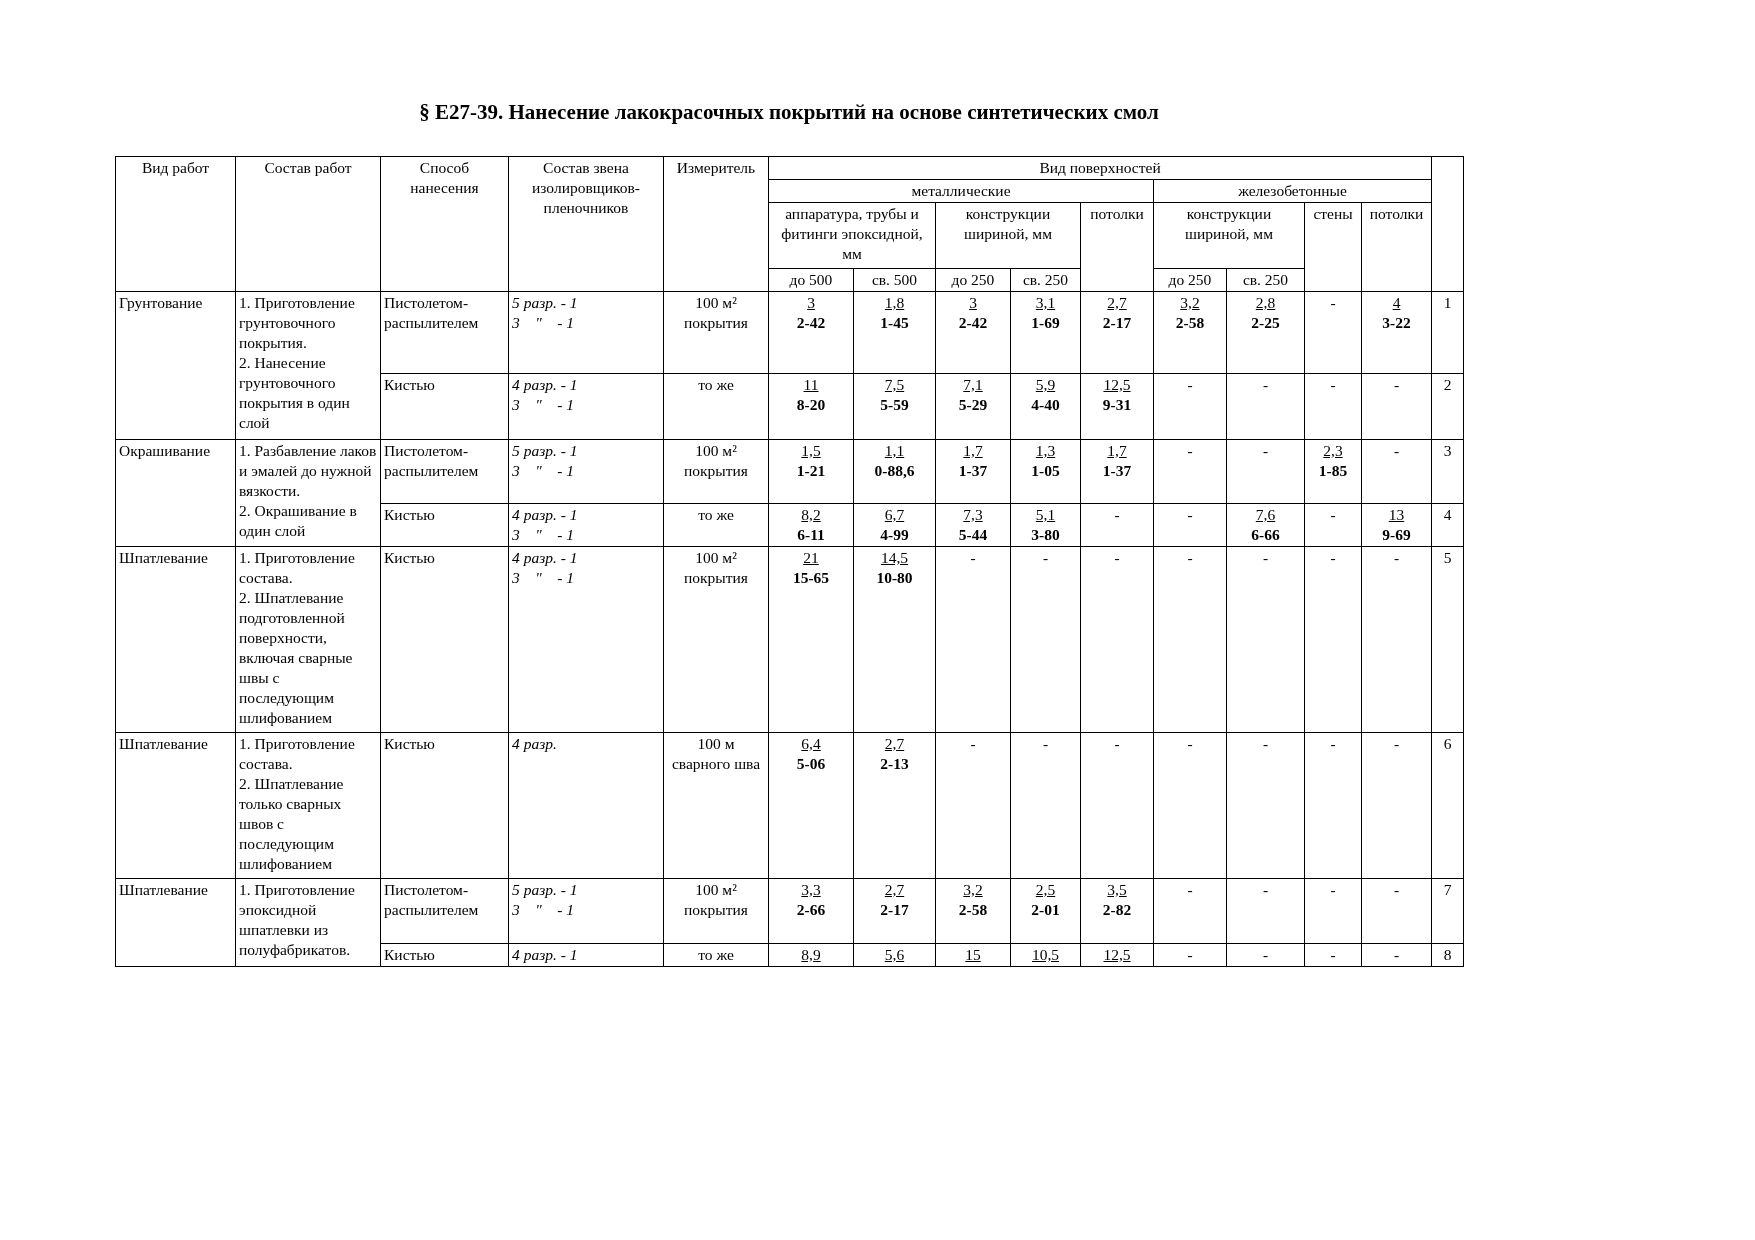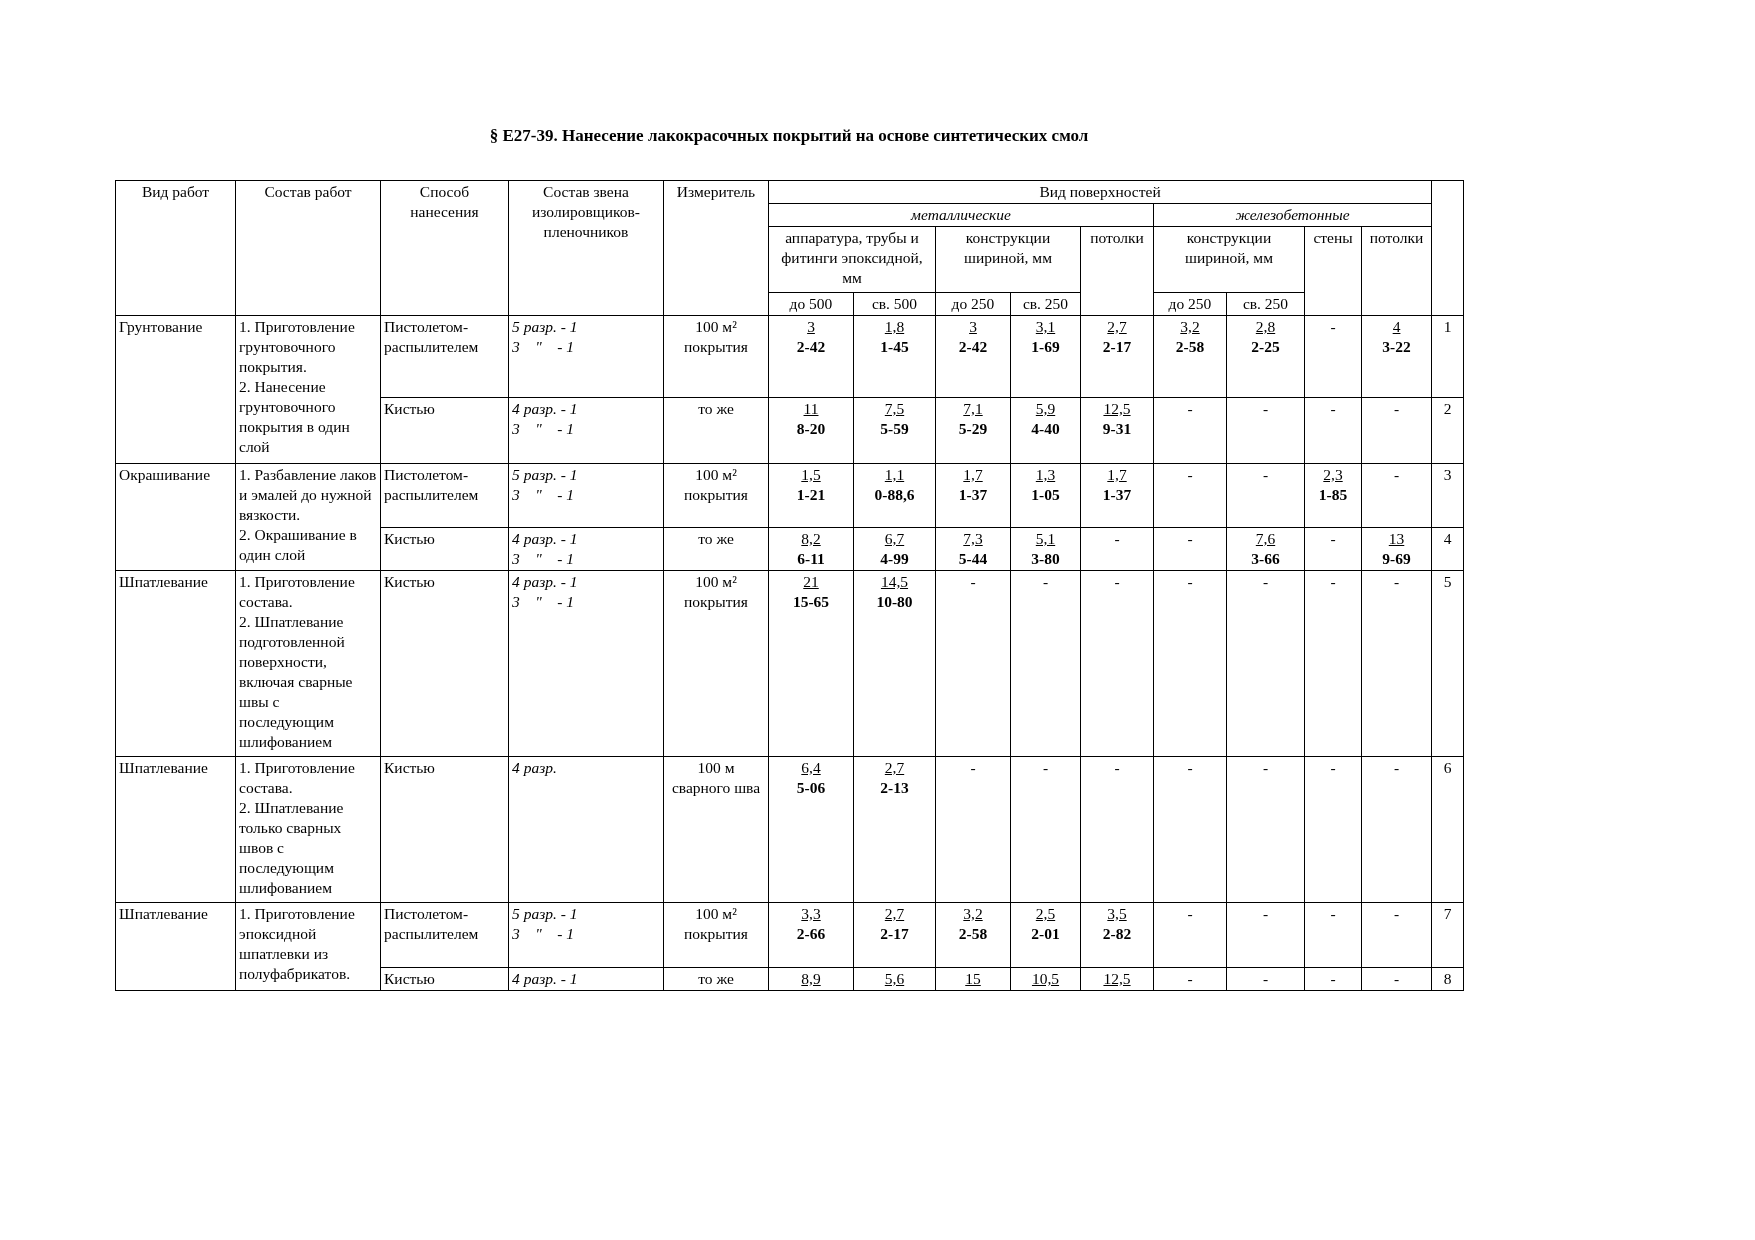--- a/index.html
+++ b/index.html
@@ -10,23 +10,22 @@
     background: #ffffff;
     color: #000;
     font-family: "Liberation Serif", serif;
     overflow: hidden;
   }
   .sheet { padding-top: 102px; }
   .titles { width: 1348px; margin-left: 115px; }
   .title {
     text-align: center;
     font-weight: bold;
-    font-size: 17px;
+    font-size: 21px;
     line-height: 20px;
-    margin-top: 24px;
   }
   .subtitle {
     text-align: center;
     font-weight: bold;
     font-size: 17px;
     line-height: 20px;
     margin-top: 22px;
   }
   table.norms {
     border-collapse: collapse;
@@ -48,21 +47,21 @@
   .wrap { white-space: pre-line; }
   td.zvena { font-style: italic; white-space: pre-wrap; }
   .zl { display: block; white-space: pre-wrap; }
   td.izm { text-align: center; white-space: pre-line; }
   td.val { text-align: center; }
   td.num { text-align: center; }
   .norm { display: block; text-decoration: underline; }
   .norm.dash { text-decoration: none; }
   .rate { display: block; font-weight: bold; }
   tr.h-a { height: 22px; }
-  tr.h-b { height: 20px; font-style: italic; }
+  tr.h-b { height: 20px; }
   tr.h-c { height: 66px; }
   tr.h-d { height: 22px; }
   tr.b1 { height: 82px; }
   tr.b2 { height: 66px; }
   tr.b3 { height: 64px; }
   tr.b4 { height: 42px; }
   tr.b5 { height: 186px; }
   tr.b6 { height: 146px; }
   tr.b7 { height: 65px; }
   tr.b8 { height: 23px; }
@@ -286,21 +285,21 @@
         <td class="val">
             <span class="norm dash">-</span>
             <span class="rate"></span>
           </td>
         <td class="val">
             <span class="norm dash">-</span>
             <span class="rate"></span>
           </td>
         <td class="val">
             <span class="norm">7,6</span>
-            <span class="rate">3-66</span>
+            <span class="rate">6-66</span>
           </td>
         <td class="val">
             <span class="norm dash">-</span>
             <span class="rate"></span>
           </td>
         <td class="val">
             <span class="norm">13</span>
             <span class="rate">9-69</span>
           </td>
         <td class="num">4</td>

